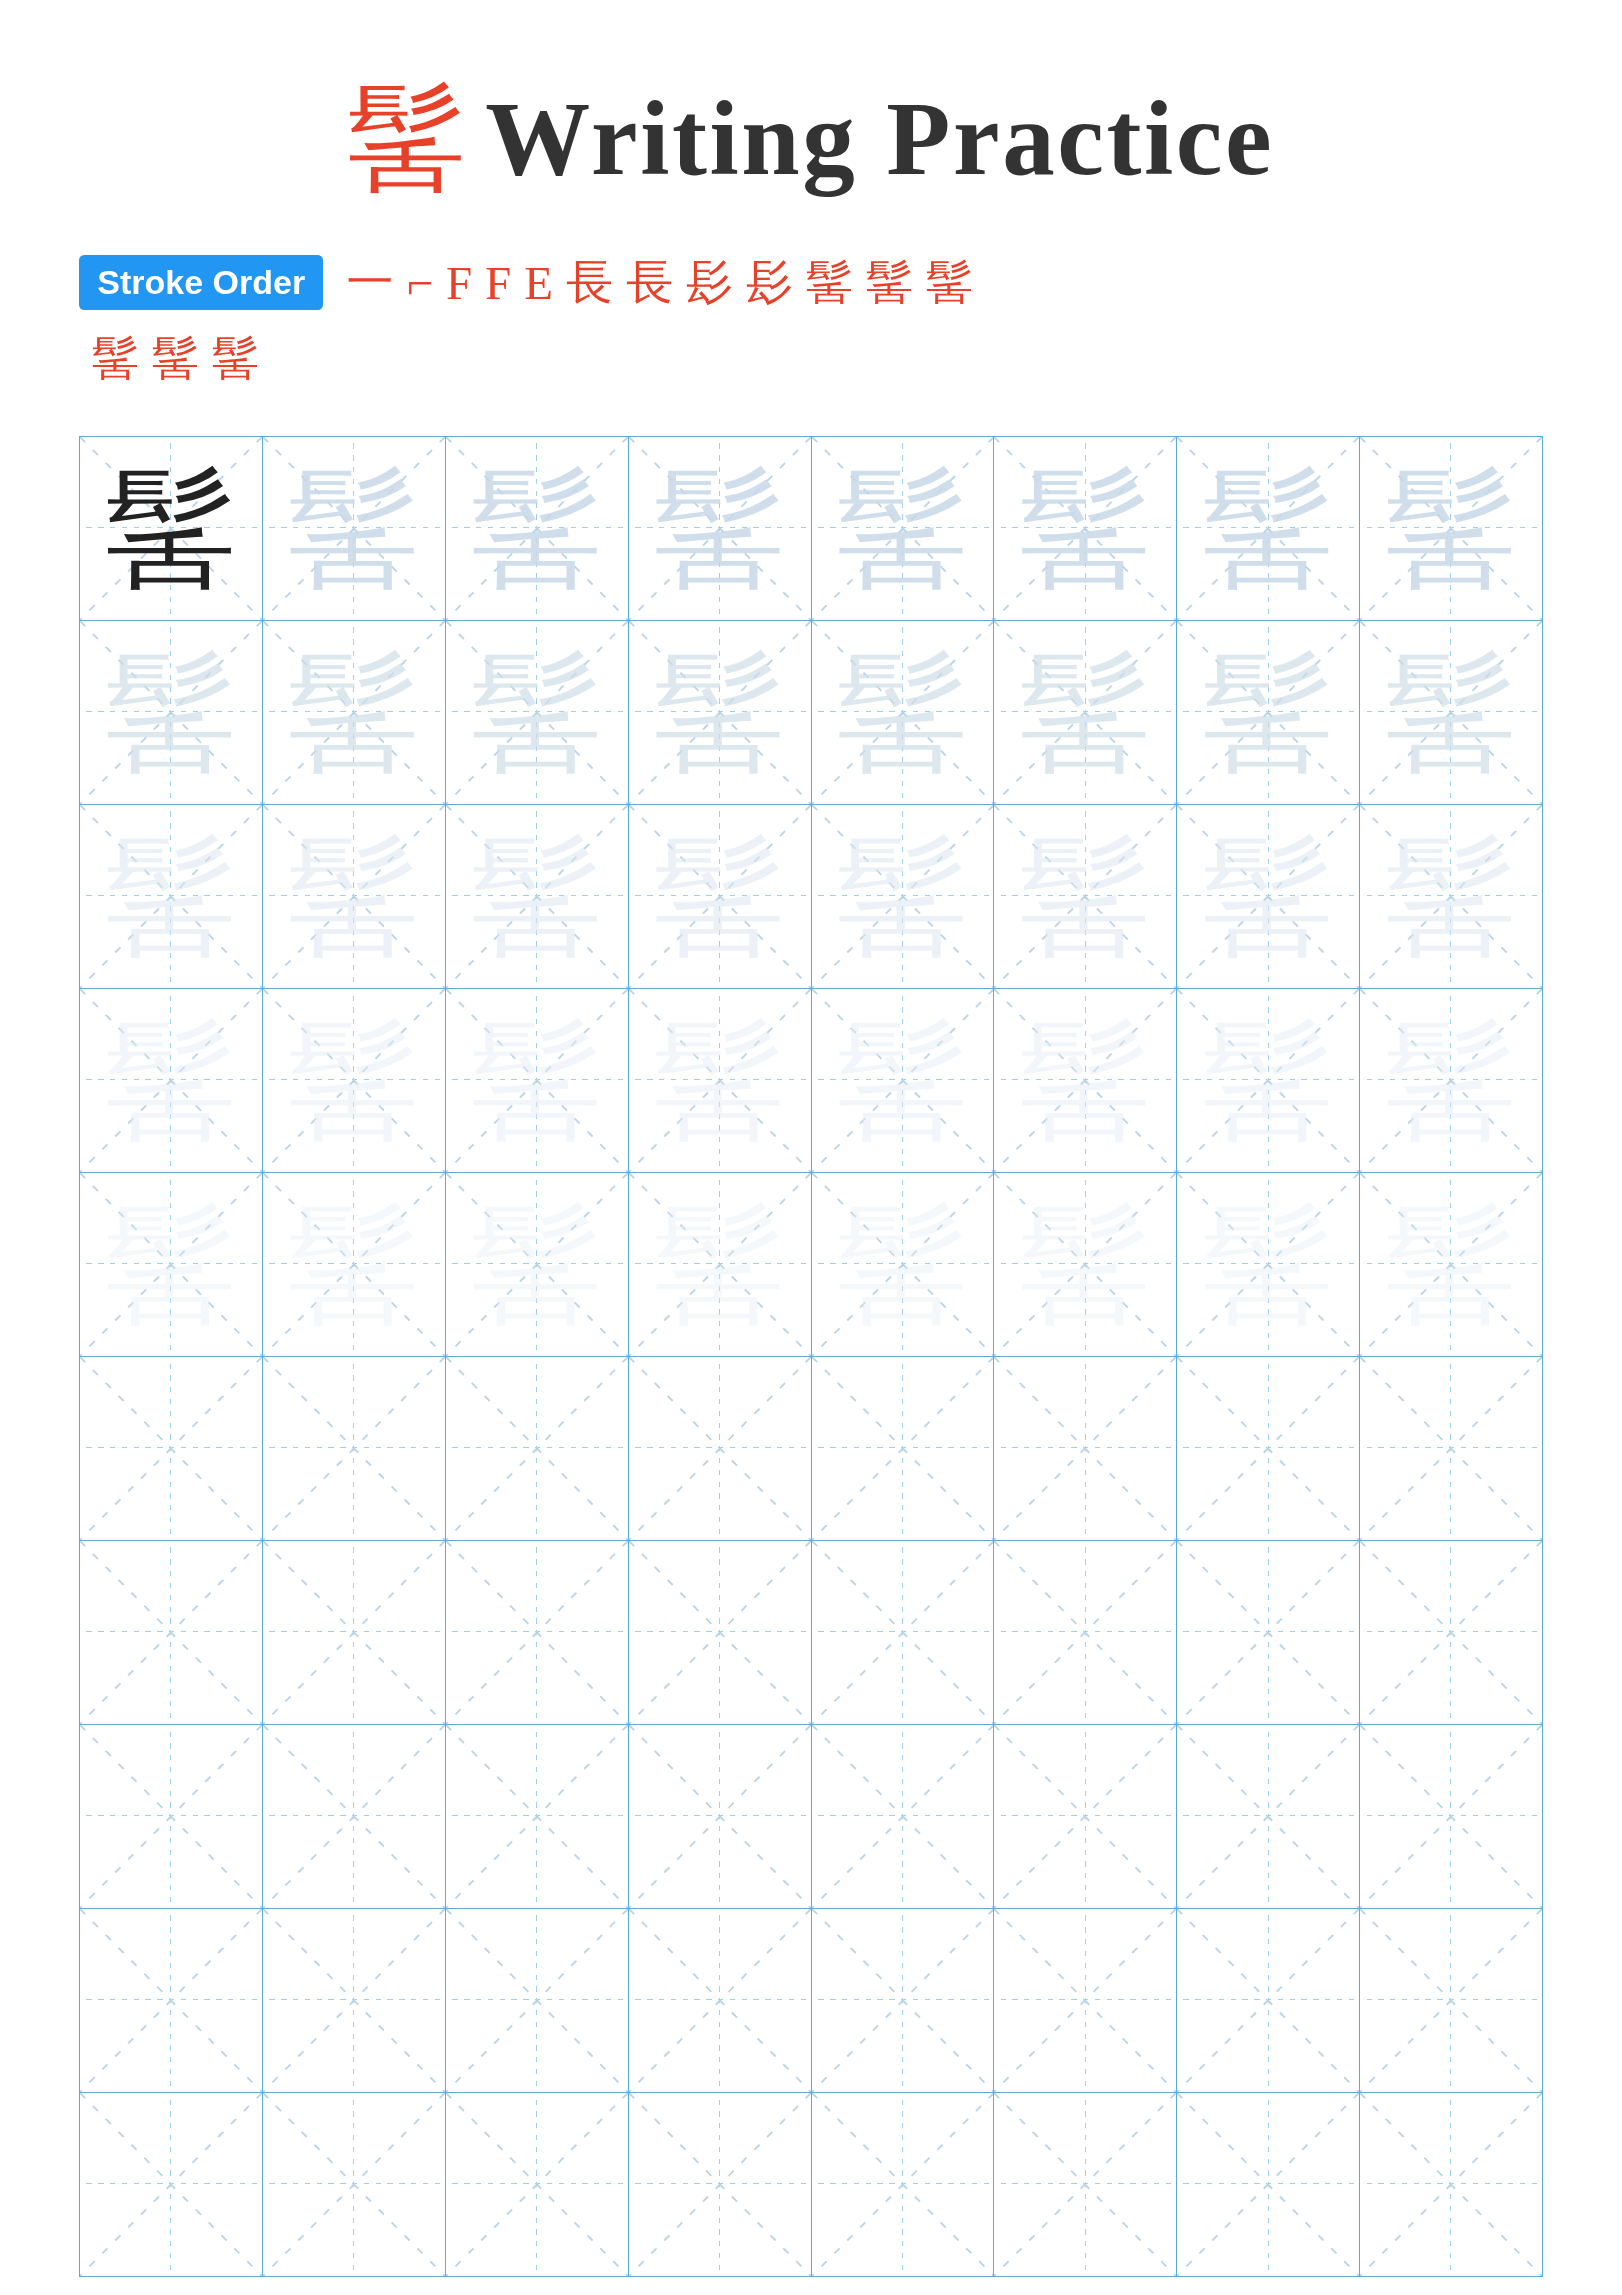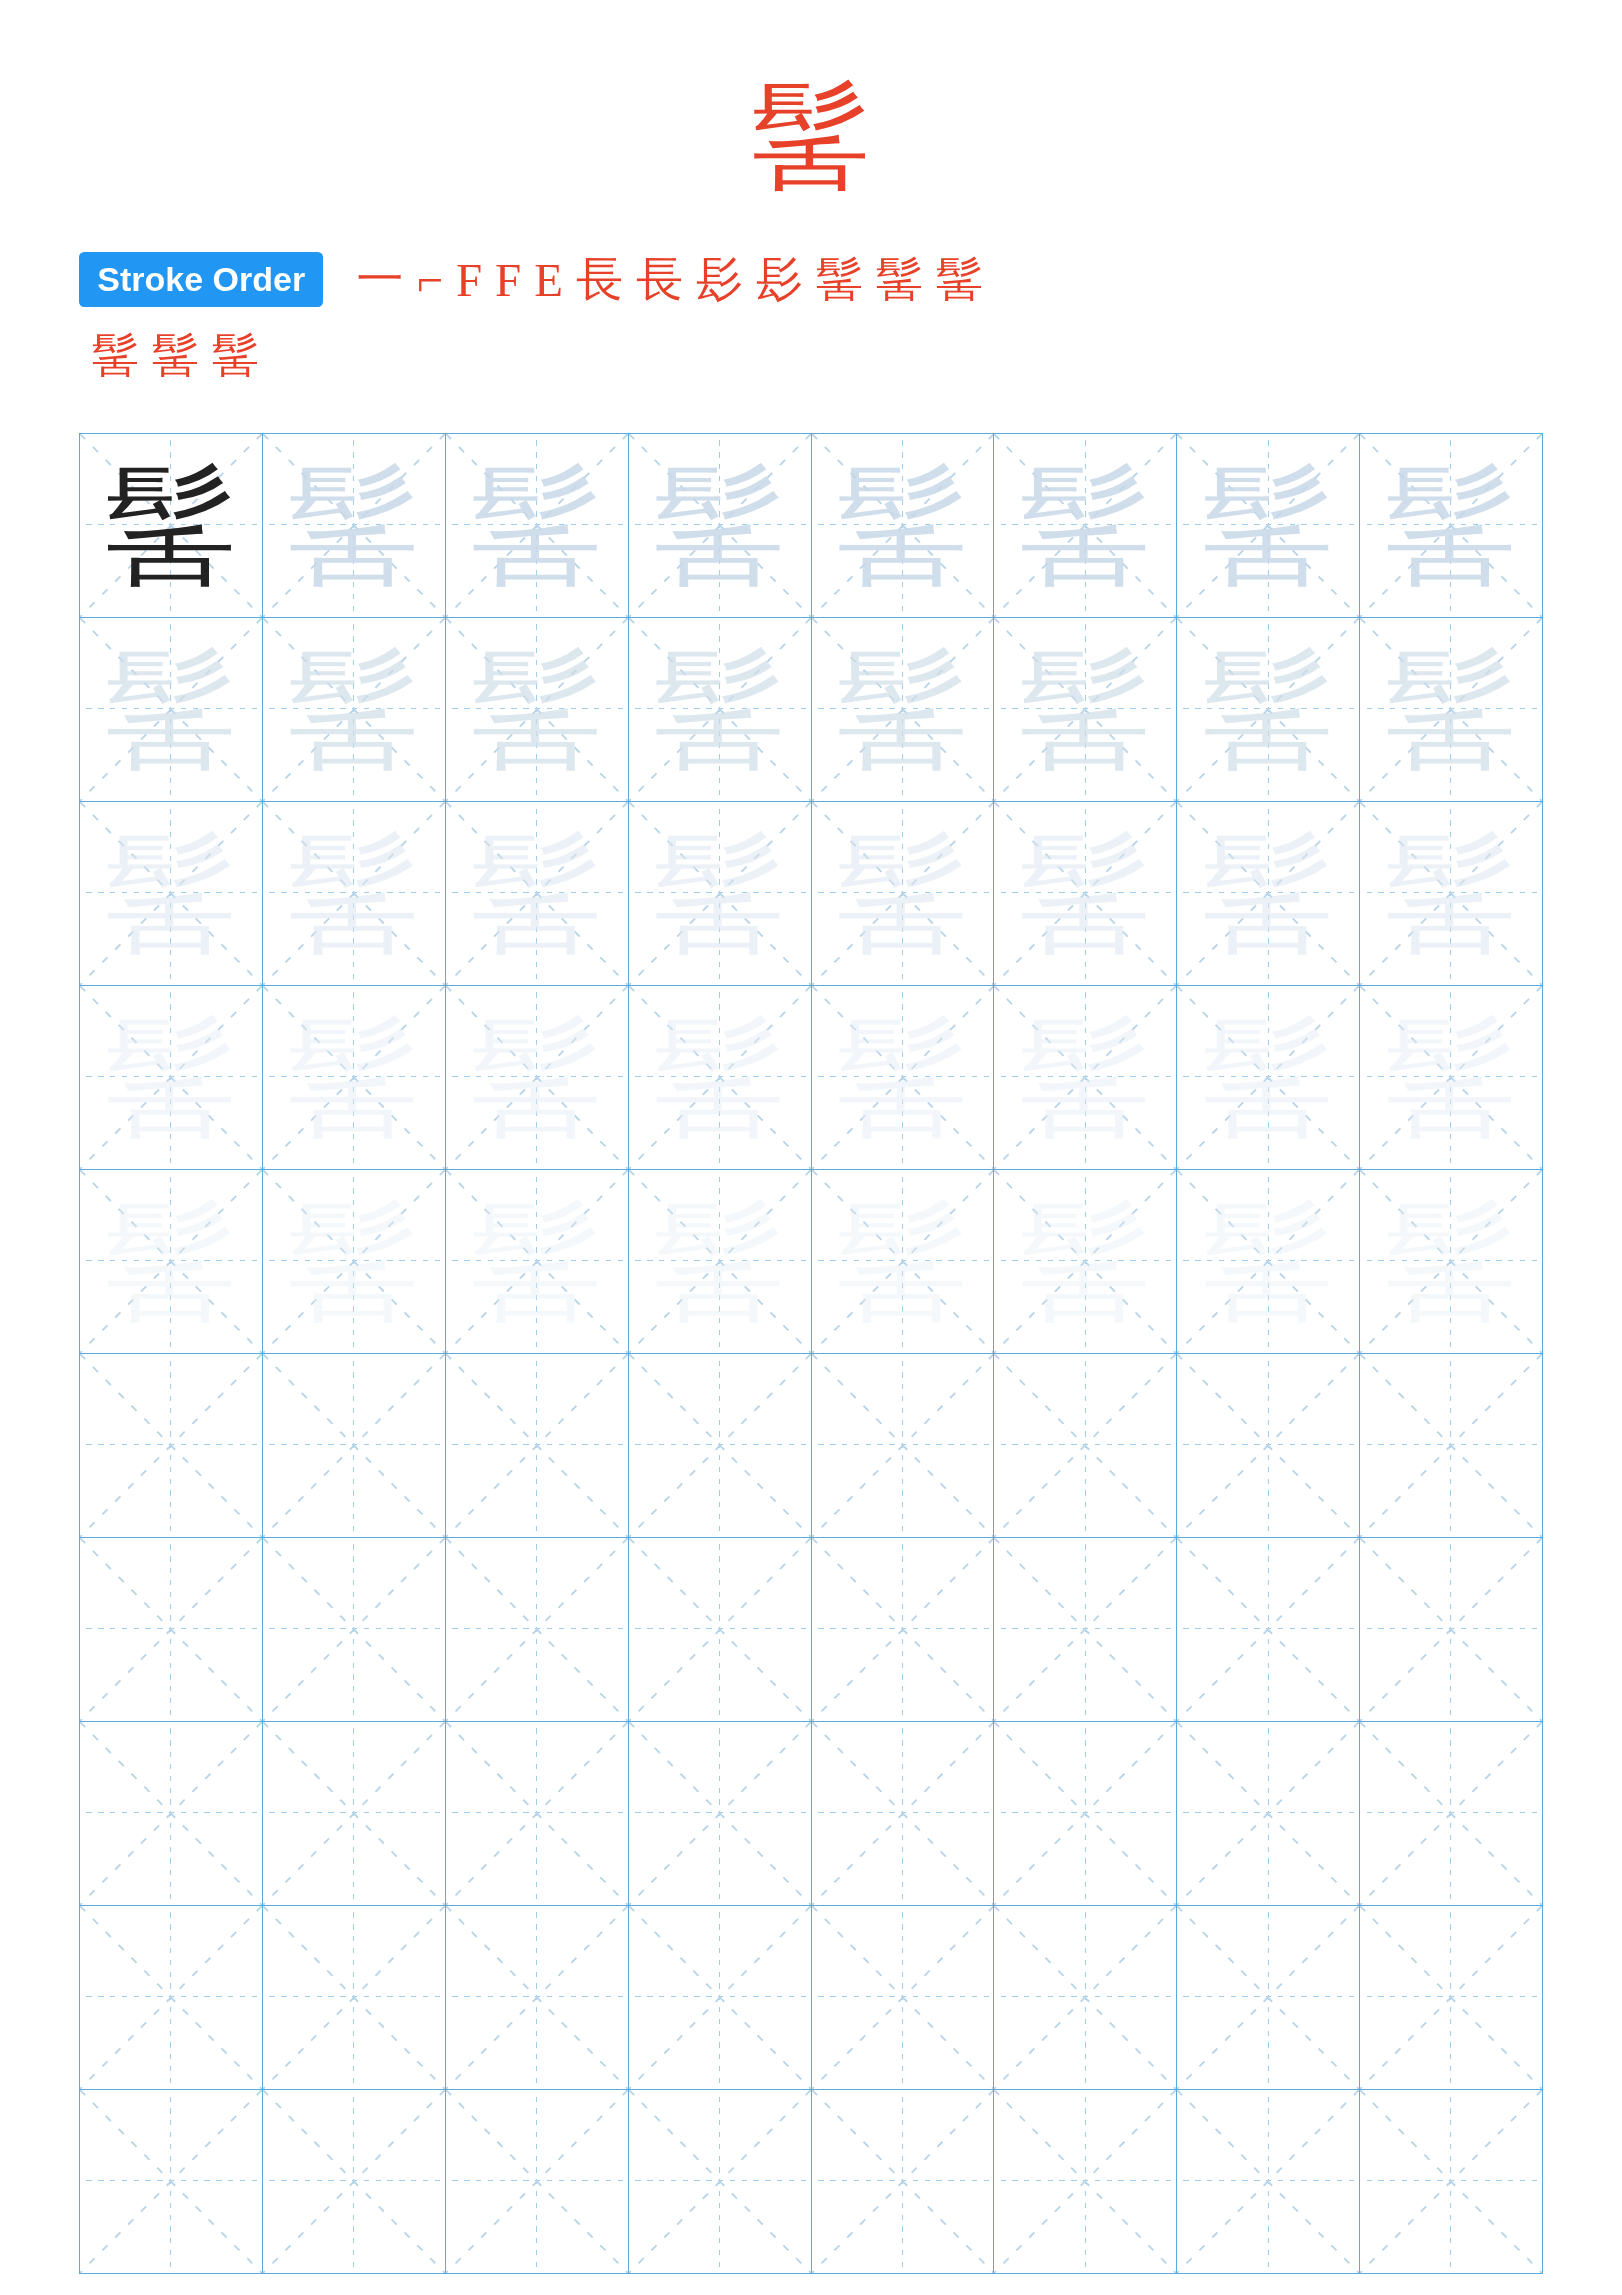--- a/index.html
+++ b/index.html
@@ -50,21 +50,21 @@
     
     .stroke-order-section {
       width: 100%;
       margin-bottom: 26px;
     }
 
     .stroke-order-row {
       display: flex;
       align-items: center;
       flex-wrap: wrap;
-      gap: 20px;
+      gap: 10px;
       margin-bottom: 13px;
     }
 
     .stroke-order-badge {
       background: #2196F3;
       color: #fff;
       font-size: 34px;
       font-family: sans-serif;
       font-weight: bold;
       padding: 7.9px 18.3px;
@@ -207,20 +207,21 @@
       
     }
   </style>
 </head>
 <body>
 
 <div class="page">
 
   <div class="title">
     <span class="title-char">髺</span>
+    <span class="title-text">Writing Practice</span>
   </div>
 
   <div class="stroke-order-section">
     <div class="stroke-order-row">
       <span class="stroke-order-badge">Stroke Order</span>
       <div class="stroke-chars">
         <span class="stroke-char">一</span>
         <span class="stroke-char">⌐</span>
         <span class="stroke-char">F</span>
         <span class="stroke-char">F</span>

